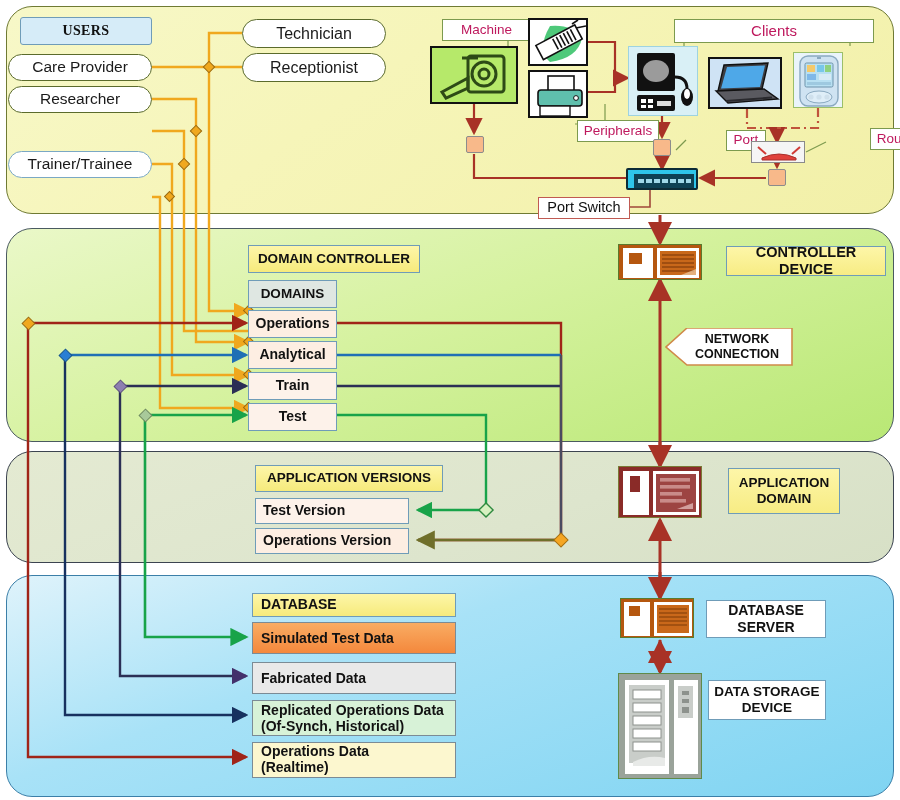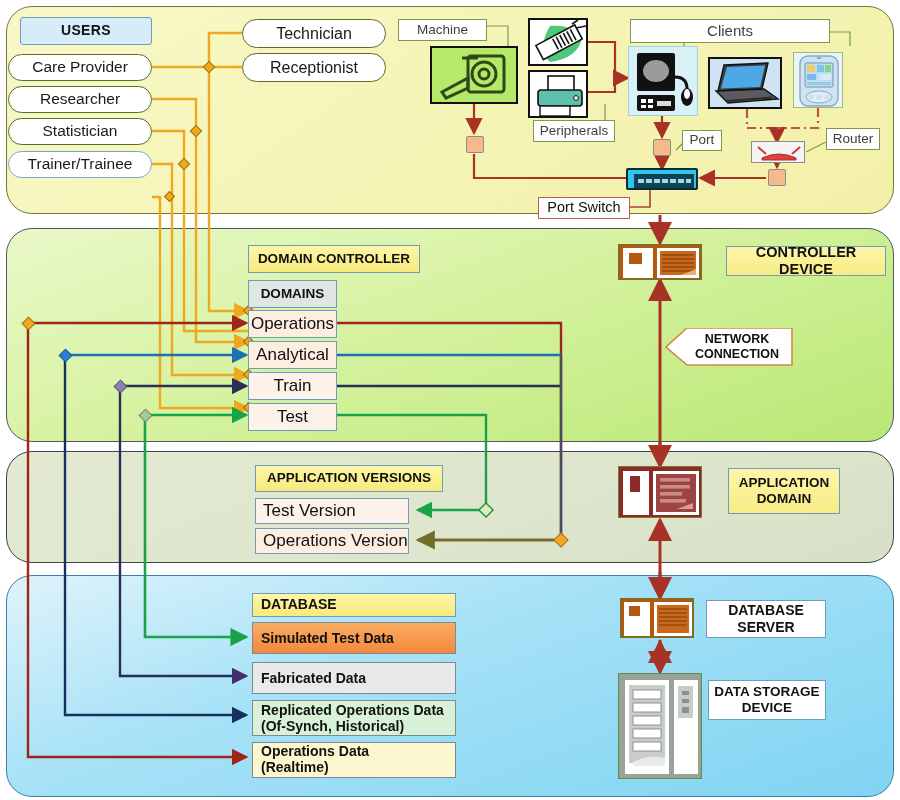--- a/index.html
+++ b/index.html
@@ -25,32 +25,32 @@
 
   
   .box{position:absolute;box-sizing:border-box;display:flex;align-items:center;
        justify-content:center;text-align:center;line-height:1.08;}
 
   .pill{border:1.4px solid #5b6b2c;border-radius:999px;background:#ffffff;
         font-size:15.5px;color:#1a1a1a;}
   .pill.blue-edge{border-color:#7aa8c4;}
 
   .users-hdr{border:1.4px solid #6f9cb8;background:#d6ecf8;font-weight:bold;
-        font-size:14px;letter-spacing:.4px;color:#111;}
-
-  .lbl{border:1.2px solid #7c9a4e;background:#ffffff;font-size:13.5px;color:#404040;}
+        font-size:14px;letter-spacing:.4px;color:#111;font-family:Liberation Serif, serif;}
+
+  .lbl{border:1.2px solid #7c9a4e;background:#ffffff;font-size:13.5px;color:#be185d;margin-left:44px;}
   .lbl-red{border:1.2px solid #c05a52;background:#ffffff;font-size:14.5px;color:#111;}
 
   .hdr-yellow{border:1.4px solid #6f9cb8;
         background:linear-gradient(180deg,#fdf6a8 0%,#f6ea7c 100%);
         font-weight:bold;color:#111;}
   .hdr-grey{border:1.4px solid #6f9cb8;background:#dfe7e2;font-weight:bold;color:#111;}
 
-  .row-cream{border:1.2px solid #6f9cb8;background:#fdeee2;font-weight:normal;
-        font-size:17px;color:#111;}
+  .row-cream{border:1.2px solid #6f9cb8;background:#fdeee2;font-weight:bold;
+        font-size:14px;color:#111;}
   .row-cream.lt{background:#fdf2ea;}
 
   .dev-lbl{border:1.3px solid #6f9cb8;background:#ffffff;font-weight:bold;
         color:#111;font-size:14px;line-height:1.18;}
   .dev-lbl.yel{background:linear-gradient(180deg,#fdf6a8 0%,#f7ec84 100%);margin-left:16px;}
 
   .db-row{border:1.2px solid #7b8b95;font-weight:bold;font-size:14px;color:#111;
           justify-content:flex-start;padding-left:8px;text-align:left;line-height:1.15;}
 
   
@@ -204,21 +204,20 @@
     <path d="M629,48 L684,48 L684,40" stroke="#7c9a4e" stroke-width="1.2" fill="none"></path>
     <path d="M686,140 L676,150" stroke="#7c9a4e" stroke-width="1.2" fill="none"></path>
     <path d="M826,142 L806,152" stroke="#7c9a4e" stroke-width="1.2" fill="none"></path>
     <path d="M628,207 L650,207 L650,186" stroke="#a0483a" stroke-width="1.6" fill="none"></path>
   </svg>
 
   <div class="box users-hdr" style="left:20px;top:17px;width:132px;height:28px;border-radius:3px;">USERS</div>
 
   <div class="box pill" style="left:8px;top:54px;width:144px;height:27px;">Care Provider</div>
   <div class="box pill" style="left:8px;top:86px;width:144px;height:27px;">Researcher</div>
-  <div class="box pill" style="left:8px;top:118px;width:144px;height:27px;">Statistician</div>
   <div class="box pill blue-edge" style="left:8px;top:151px;width:144px;height:27px;">Trainer/Trainee</div>
 
   <div class="box pill" style="left:242px;top:19px;width:144px;height:29px;font-size:16px;">Technician</div>
   <div class="box pill" style="left:242px;top:53px;width:144px;height:29px;font-size:16px;">Receptionist</div>
 
   <div class="box lbl" style="left:398px;top:19px;width:89px;height:22px;">Machine</div>
   <div class="icon ic-machine" style="left:430px;top:46px;width:88px;height:58px;">
     <svg viewBox="0 0 88 58" width="88" height="58">
       <rect x="0" y="0" width="88" height="58" fill="#b6e96a"></rect>
       <g fill="none" stroke="#2d4a16" stroke-width="3">

